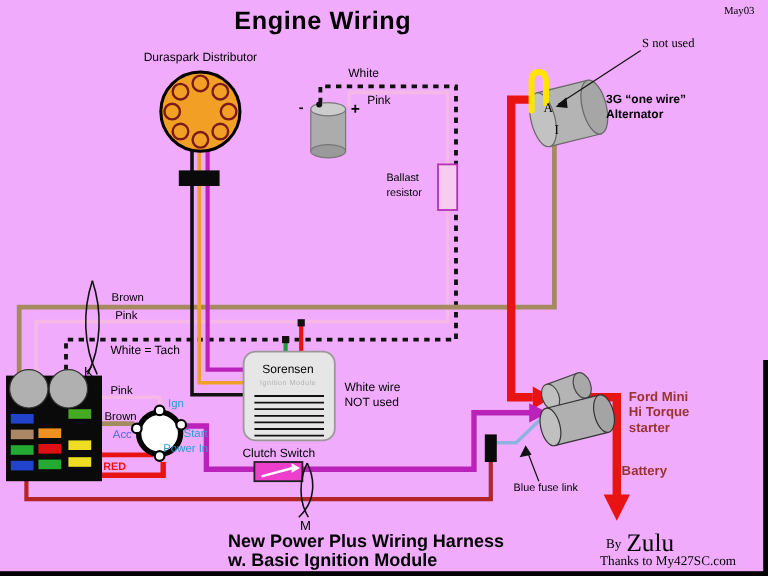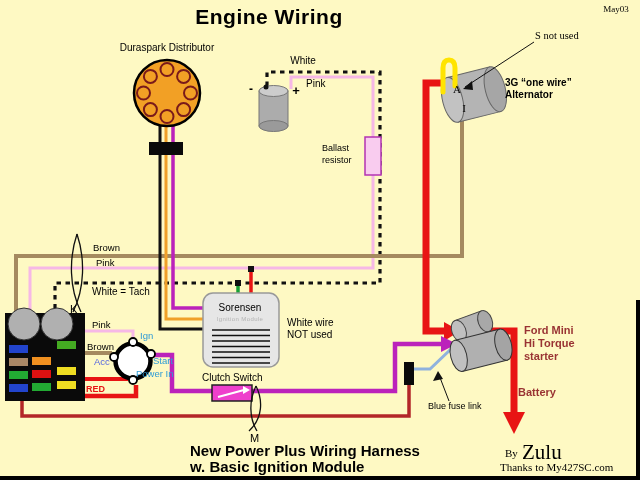--- a/index.html
+++ b/index.html
@@ -1,16 +1,16 @@
 <!DOCTYPE html>
 <html><head>
 <meta charset="utf-8">
 <style>
   html,body{margin:0;padding:0;background:#fff;}
-  #stage{position:relative;width:640px;height:480px;background:#fef9c3;overflow:hidden;}
+  #stage{position:relative;width:640px;height:480px;background:#f0abfc;overflow:hidden;}
   svg{position:absolute;left:0;top:0;}
   text{font-family:"Liberation Sans",sans-serif;fill:#000;}
   .t-title{font-size:21px;font-weight:bold;letter-spacing:.5px;}
   .lbl{font-size:10px;}
   .lbl9{font-size:9.5px;}
   .lbl8{font-size:9px;}
   .bold{font-weight:bold;}
   .serif{font-family:"Liberation Serif",serif;}
   .term{font-size:9.5px;fill:#2E9BD6;}
   .term-acc{fill:#5566E0;}

